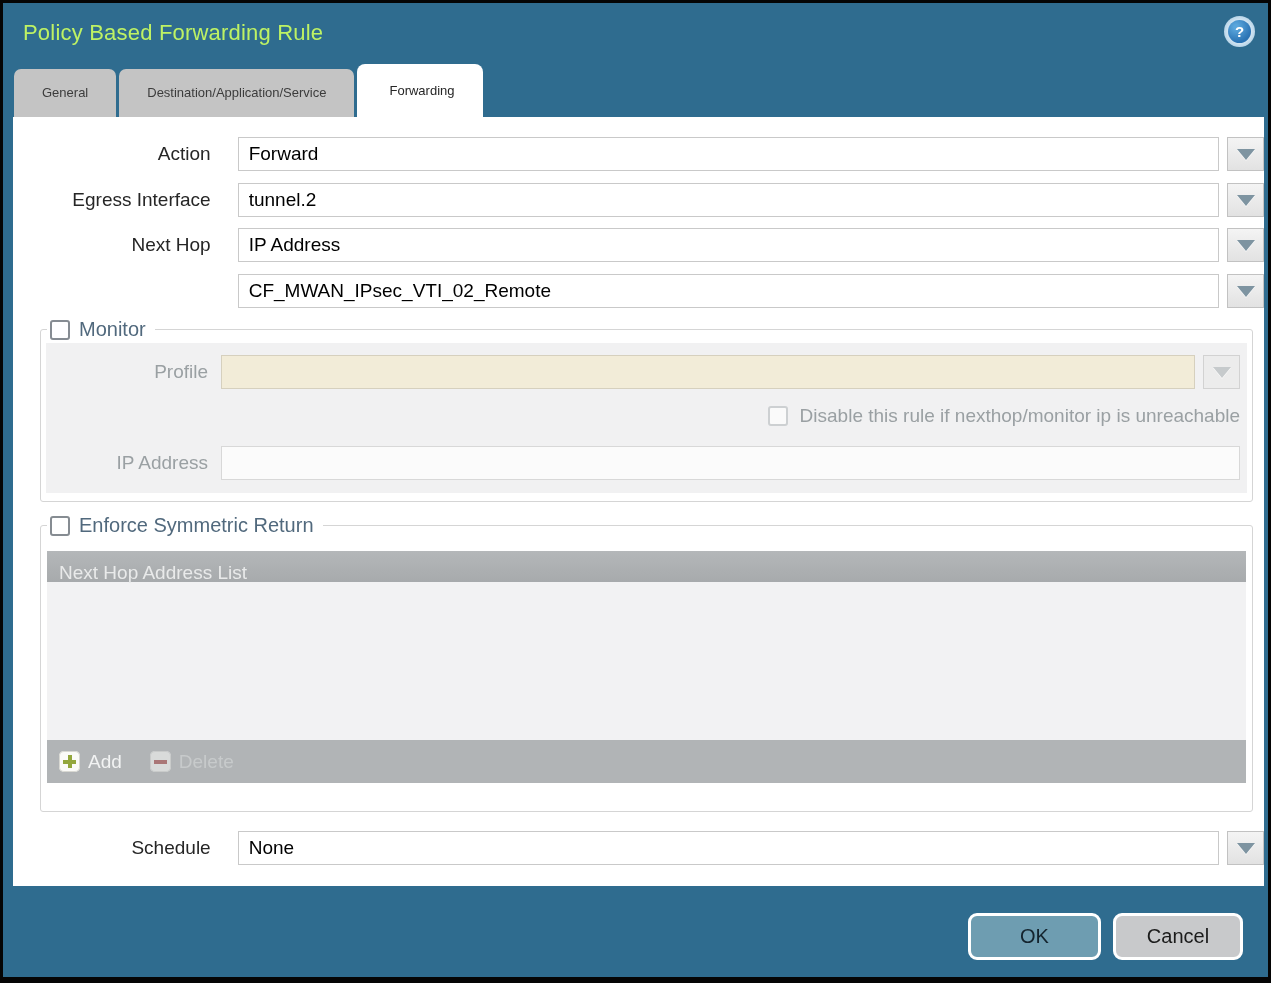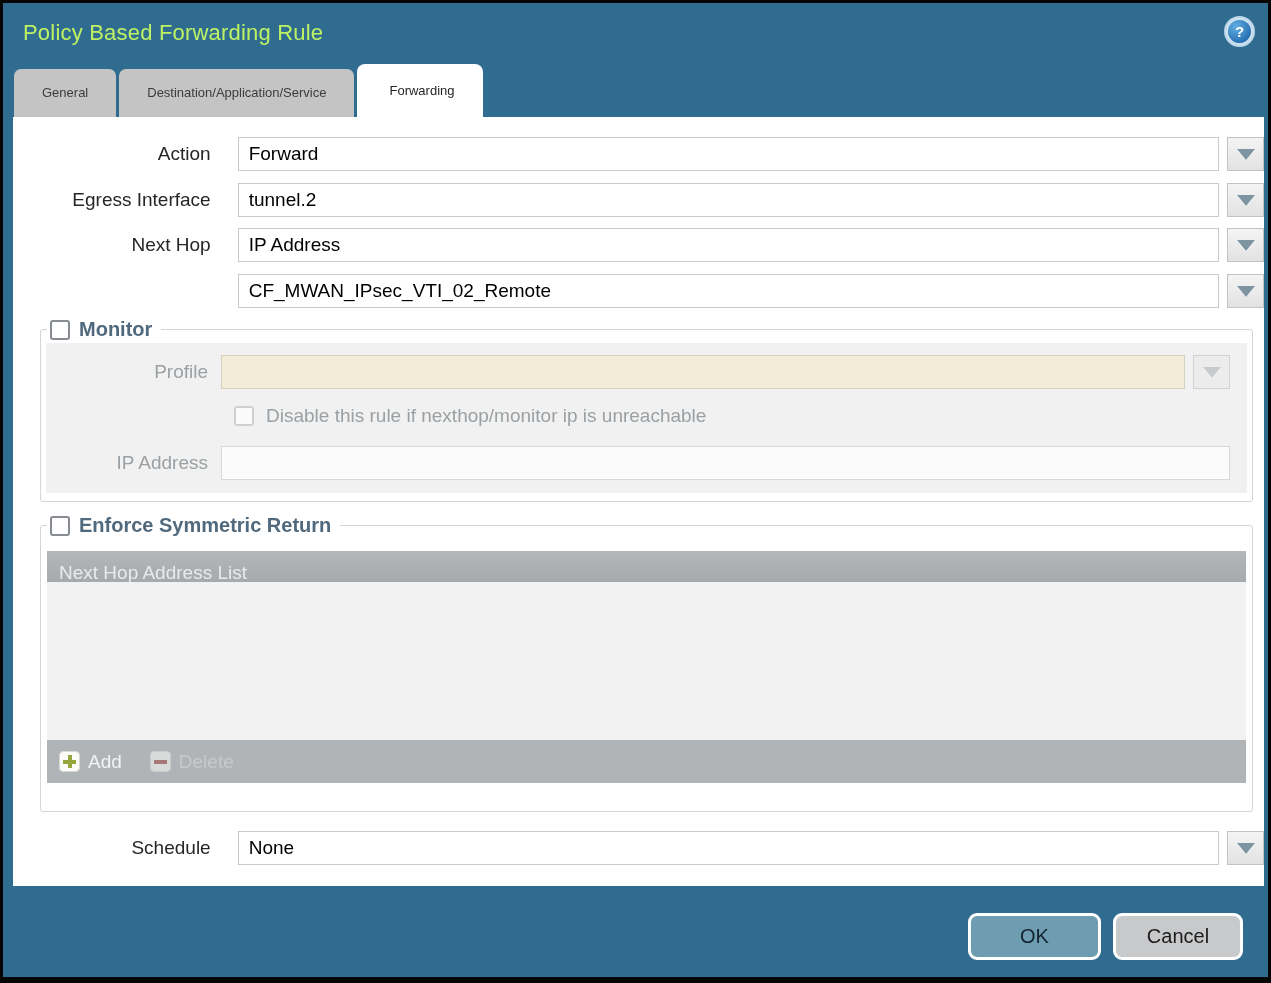--- a/index.html
+++ b/index.html
@@ -109,27 +109,27 @@
   fieldset.fs {
     position: absolute; left: 27px; right: 11px;
     border: 1px solid #D5D5D5; border-radius: 3px;
     padding: 0 5px;
   }
   .fs-monitor   { top: 201px; height: 184px; }
   .fs-symmetric { top: 397px; height: 298px; }
   fieldset.fs legend {
     display: flex; align-items: center; gap: 9px;
     padding: 0 9px 0 3px; margin-left: 1px;
-    font-size: 20px; font-weight: bold; color: #51697D;
+    font-size: 20px; font-weight: normal; color: #51697D;
     white-space: nowrap;
   }
 
   
   .m-panel { margin-top: 2px; height: 150px; background: #F1F1F2; padding-top: 12px; }
-  .m-row { display: flex; align-items: flex-start; padding-right: 17px; }
+  .m-row { display: flex; align-items: flex-start; padding-right: 7px; justify-content: flex-end; }
   .m-lbl {
     width: 175px; text-align: right; padding-right: 13px;
     font-size: 19px; color: #9AA0A3; line-height: 34px; white-space: nowrap;
   }
   .m-field {
     flex: 1; height: 34px; font-size: 19px; line-height: 32px; padding-left: 10px;
   }
   .m-field.beige { background: #F2ECD8; border: 1px solid #D6D0BE; }
   .m-field.dis-input { background: #FBFBFB; border: 1px solid #D8D8D8; }
   .m-row.chk { margin-top: 16px; padding-left: 188px; align-items: center; gap: 12px; }

